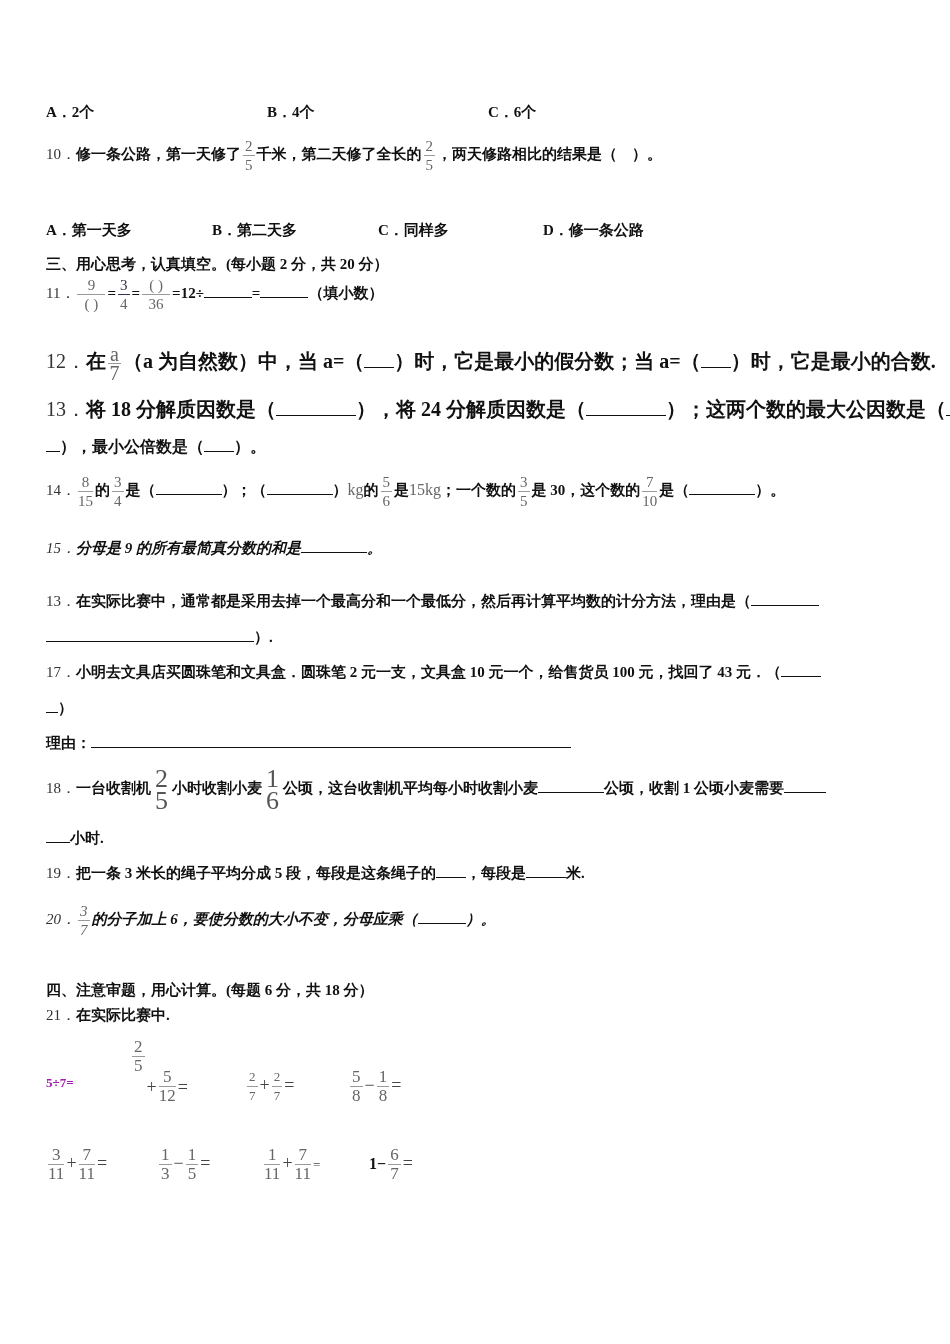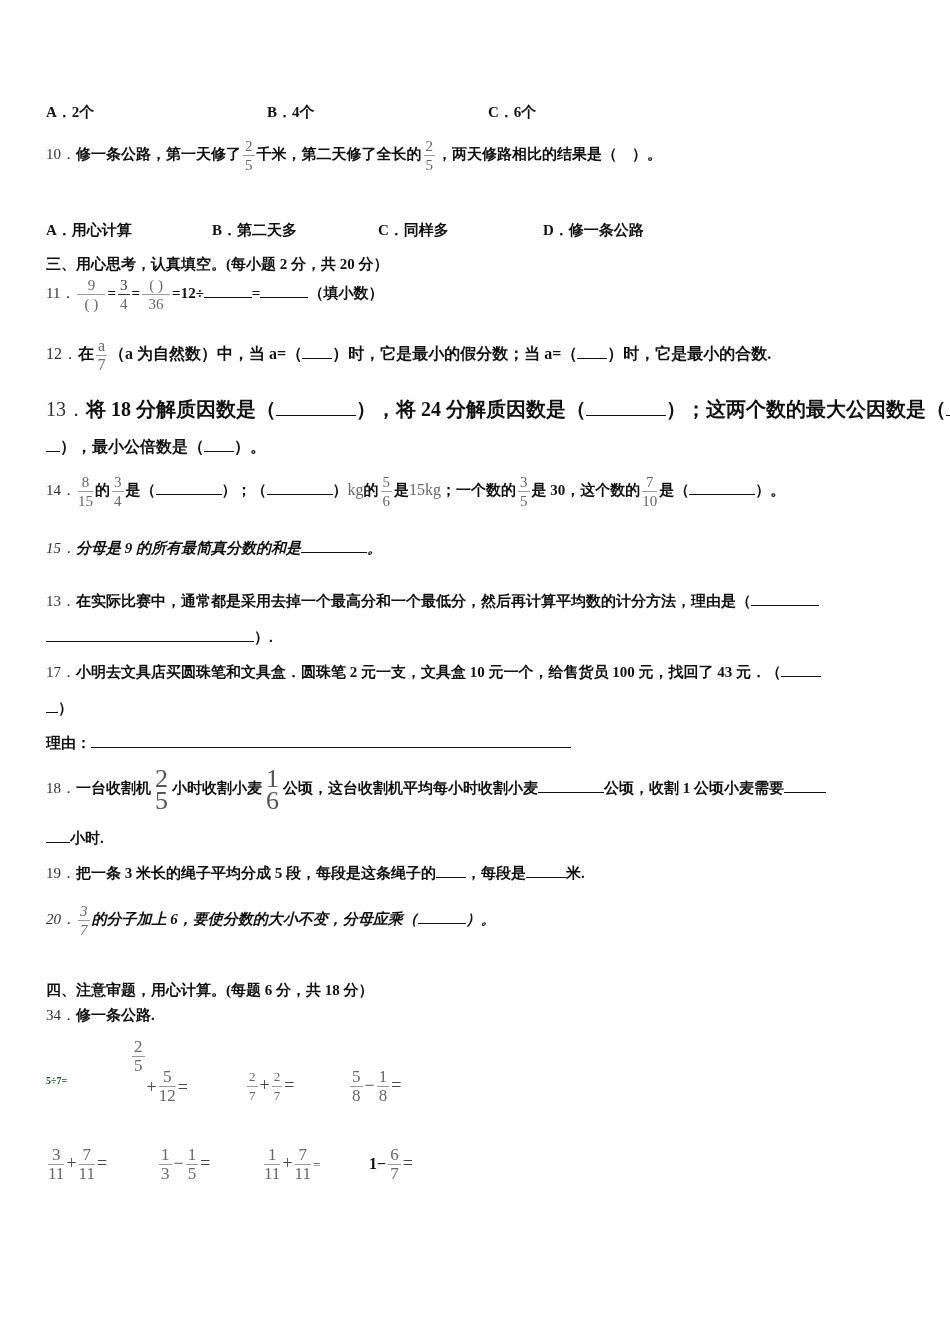--- a/index.html
+++ b/index.html
@@ -23,32 +23,32 @@
 </head>
 <body>
 
 <div class="opt" style="left:46px; top:103px;">A．2个</div>
 <div class="opt" style="left:267px; top:103px;">B．4个</div>
 <div class="opt" style="left:488px; top:103px;text-align:center;">C．6个</div>
 
 <div class="line" style="top:137px;">
   <span class="num">10．</span><span>修一条公路，第一天修了</span><span class="frac"><span class="n">2</span><span class="d">5</span></span><span>千米，第二天修了全长的</span><span class="frac"><span class="n">2</span><span class="d">5</span></span><span>，两天修路相比的结果是（　）。</span>
 </div>
-<div class="opt" style="left:46px; top:221px;">A．用心计算</div>
+<div class="opt" style="left:46px; top:221px;">A．第一天多</div>
 <div class="opt" style="left:212px; top:221px;">B．第二天多</div>
 <div class="opt" style="left:378px; top:221px;">C．同样多</div>
 <div class="opt" style="left:543px; top:221px;">D．修一条公路</div>
 
 <div class="sect" style="top:255px;">三、用心思考，认真填空。(每小题 2 分，共 20 分）</div>
 
 <div class="line" style="top:276px;">
   <span class="num">11．</span><span class="frac" style="min-width:28px"><span class="n">9</span><span class="d">( )</span></span><span>=</span><span class="frac blue"><span class="n">3</span><span class="d">4</span></span><span>=</span><span class="frac" style="min-width:28px"><span class="n">( )</span><span class="d">36</span></span><span>=12÷</span><span class="blank" style="width:48px"></span><span>=</span><span class="blank" style="width:48px"></span><span>（填小数）</span>
 </div>
 
-<div class="line" style="top:337px; font-size:16px;">
+<div class="line" style="top:345px; font-size:20px;">
   <span class="num">12．</span><span>在</span><span class="frac"><span class="n">a</span><span class="d">7</span></span><span>（a 为自然数）中，当 a=（</span><span class="blank" style="width:30px"></span><span>）时，它是最小的假分数；当 a=（</span><span class="blank" style="width:30px"></span><span>）时，它是最小的合数.</span>
 </div>
 
 <div class="line" style="top:399px; font-size:20px;">
   <span class="num">13．</span><span>将 18 分解质因数是（</span><span class="blank" style="width:80px"></span><span>），将 24 分解质因数是（</span><span class="blank" style="width:80px"></span><span>）；这两个数的最大公因数是（</span><span class="blank" style="width:20px"></span>
 </div>
 <div class="line" style="top:437px; font-size:16px;">
   <span class="blank" style="width:14px"></span><span>），最小公倍数是（</span><span class="blank" style="width:30px"></span><span>）。</span>
 </div>
 
@@ -87,24 +87,24 @@
 <div class="line" style="top:863px;">
   <span class="num">19．</span><span>把一条 3 米长的绳子平均分成 5 段，每段是这条绳子的</span><span class="blank" style="width:30px"></span><span>，每段是</span><span class="blank" style="width:40px"></span><span>米.</span>
 </div>
 
 <div class="line" style="top:902px;font-style:italic;">
   <span class="num">20．</span><span class="frac"><span class="n">3</span><span class="d">7</span></span><span>的分子加上 6，要使分数的大小不变，分母应乘（</span><span class="blank" style="width:48px"></span><span>）。</span>
 </div>
 
 <div class="sect" style="top:981px;">四、注意审题，用心计算。(每题 6 分，共 18 分）</div>
 <div class="line" style="top:1005px;">
-  <span class="num">34．</span><span>修一条公路.</span>
+  <span class="num">21．</span><span>在实际比赛中.</span>
 </div>
 
-<div class="calc" style="left:46px; top:1075px; font-weight:bold; font-size:10px; color:#14532d;">5÷7=</div>
+<div class="calc" style="left:46px; top:1075px; font-weight:bold; font-size:13px; color:#a21caf;">5÷7=</div>
 <div class="calc" style="left:130px; top:1038px;">
   <span class="frac" style="vertical-align:top;"><span class="n">2</span><span class="d">5</span></span><span style="position:relative; top:32px;">+</span><span class="frac" style="position:relative; top:30px;"><span class="n">5</span><span class="d">12</span></span><span style="position:relative; top:32px;">=</span>
 </div>
 <div class="calc" style="left:245px; top:1068px;">
   <span class="frac" style="font-size:13px;"><span class="n">2</span><span class="d">7</span></span><span>+</span><span class="frac" style="font-size:13px;"><span class="n">2</span><span class="d">7</span></span><span>=</span>
 </div>
 <div class="calc" style="left:348px; top:1068px;">
   <span class="frac"><span class="n">5</span><span class="d">8</span></span><span>−</span><span class="frac"><span class="n">1</span><span class="d">8</span></span><span>=</span>
 </div>
 

